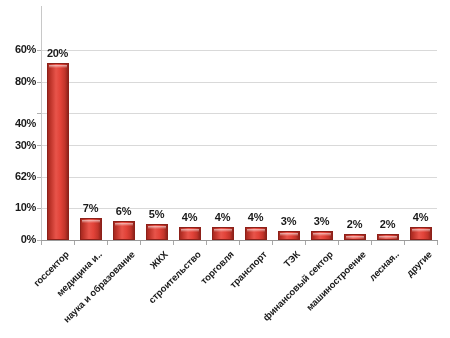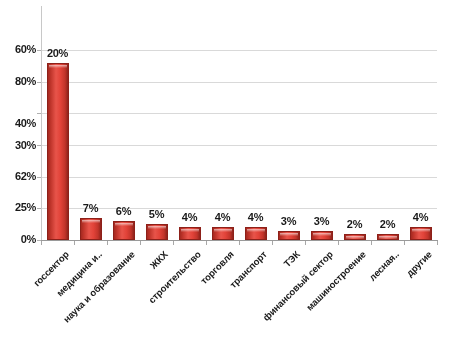--- a/index.html
+++ b/index.html
@@ -158,21 +158,21 @@
       </div>
   </div>
 
   <div class="y-axis-line"></div>
   <div class="x-axis-line"></div>
 
   <div id="y-axis">
       <div class="y-tick-mark" style="top: 240px;"></div>
       <div class="y-label-wrap" style="top: 234px;">0%</div>
       <div class="y-tick-mark" style="top: 208.333px;"></div>
-      <div class="y-label-wrap" style="top: 202.333px;">25%</div>
+      <div class="y-label-wrap" style="top: 202.333px;">10%</div>
       <div class="y-tick-mark" style="top: 176.667px;"></div>
       <div class="y-label-wrap" style="top: 170.667px;">62%</div>
       <div class="y-tick-mark" style="top: 145px;"></div>
       <div class="y-label-wrap" style="top: 140px;">30%</div>
       <div class="y-tick-mark" style="top: 113.333px;"></div>
       <div class="y-label-wrap" style="top: 107.333px; margin-top: 11px;">40%</div>
       <div class="y-tick-mark" style="top: 81.6667px;"></div>
       <div class="y-label-wrap" style="top: 75.6667px;">80%</div>
       <div class="y-tick-mark" style="top: 50px;"></div>
       <div class="y-label-wrap" style="top: 44px;">60%</div>

